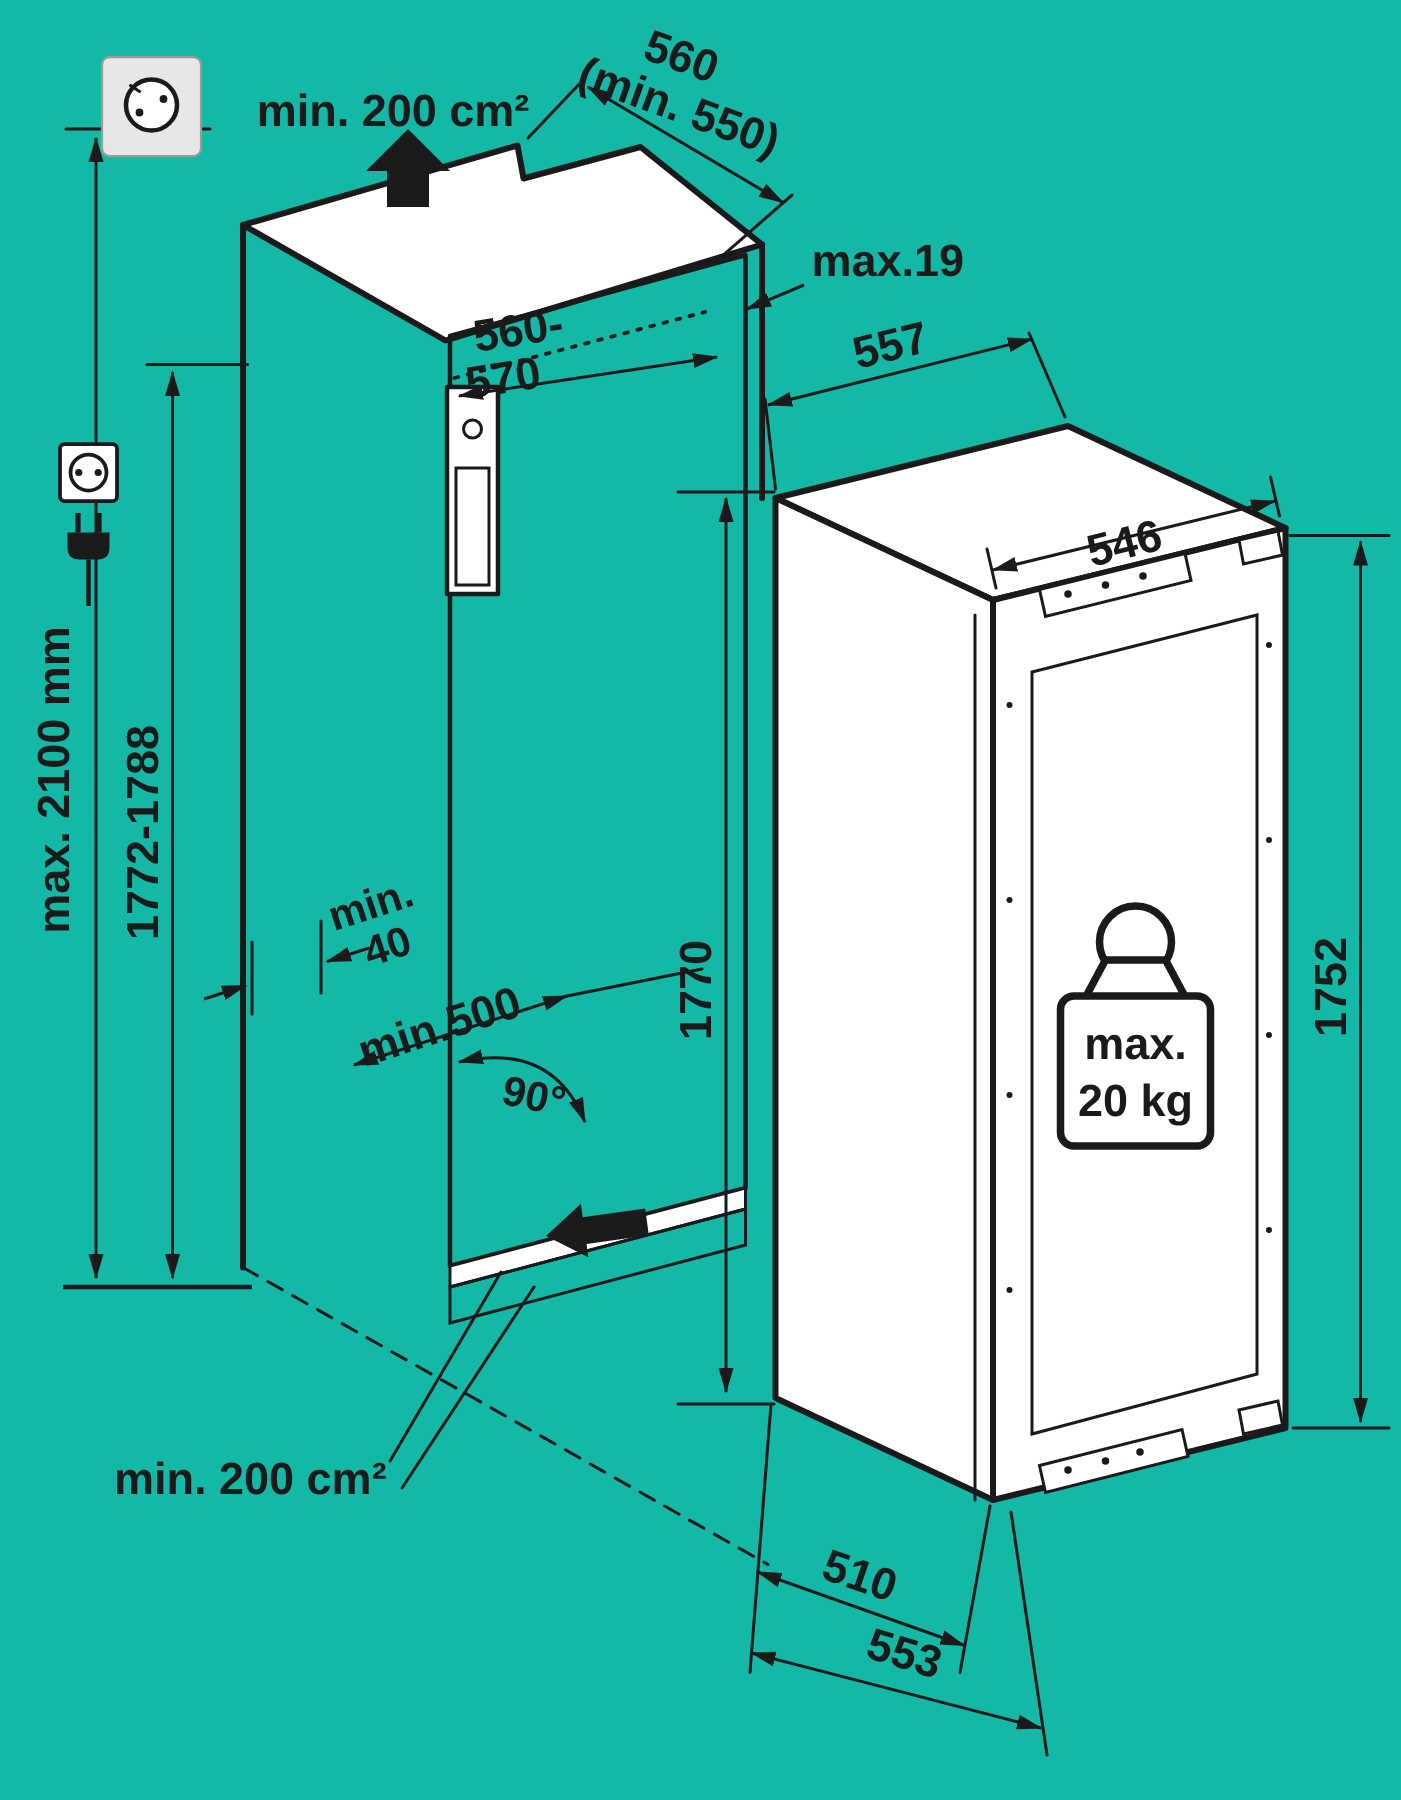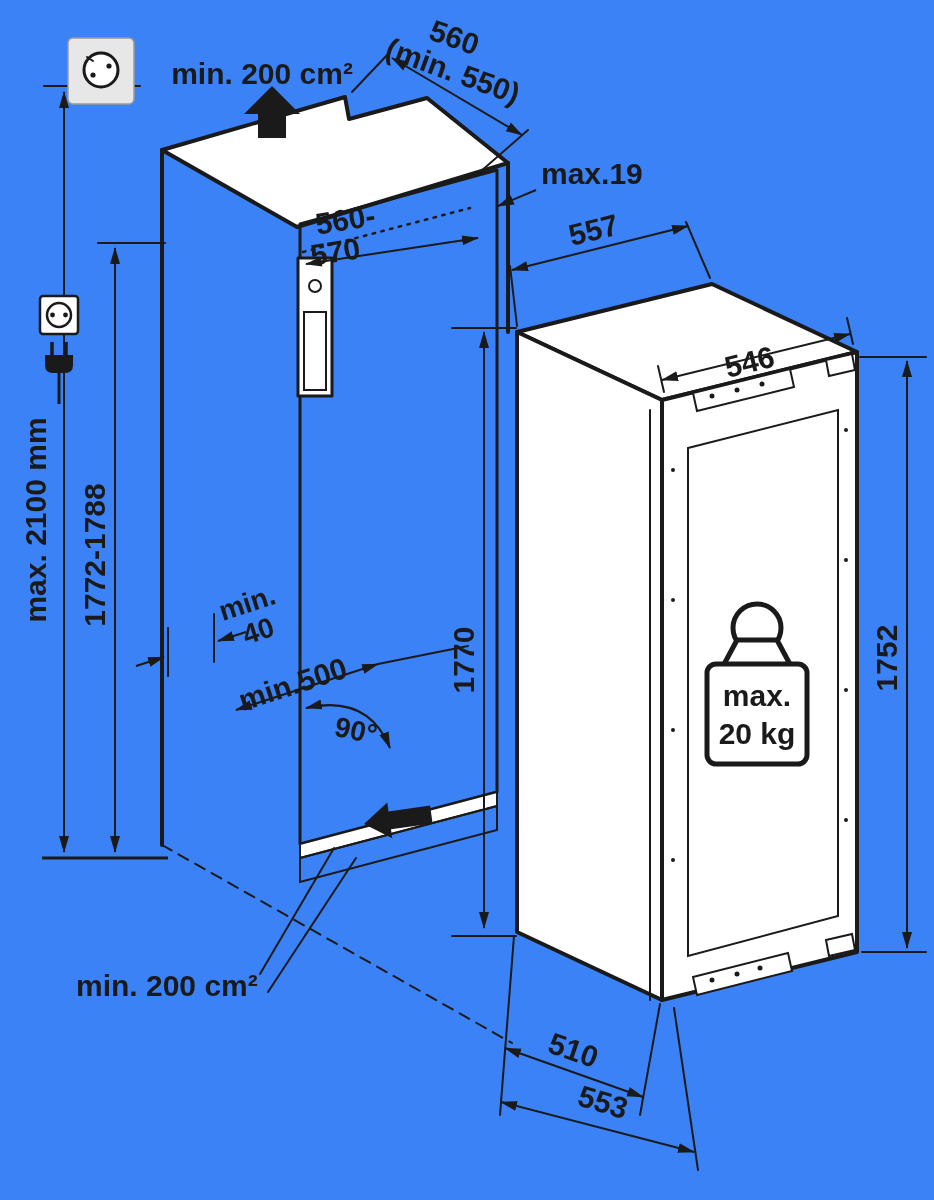--- a/index.html
+++ b/index.html
@@ -1,16 +1,16 @@
 <!DOCTYPE html>
 <html><head>
 <meta charset="utf-8">
 <style>
   html,body { margin:0; padding:0; background:#ffffff; }
-  .stage { width:934px; height:1200px; position:relative; background:#3b82f6; overflow:hidden; }
+  .stage { width:934px; height:1200px; position:relative; background:#14b8a6; overflow:hidden; }
   svg text { font-family:"Liberation Sans","DejaVu Sans",sans-serif; font-weight:700; fill:#1a1a1a; }
   .t  { font-size:30px; }
   .ts { font-size:28px; }
   .mid { text-anchor:middle; }
   .ol   { fill:none; stroke:#1a1a1a; stroke-width:4; stroke-linejoin:round; stroke-linecap:round; }
   .ol3  { fill:none; stroke:#1a1a1a; stroke-width:3; stroke-linejoin:round; }
   .thin { fill:none; stroke:#1a1a1a; stroke-width:2; stroke-linecap:round; }
   .dim  { fill:none; stroke:#1a1a1a; stroke-width:2; }
   .dash { stroke-dasharray:11 8; }
   .dot  { stroke-dasharray:2.5 6.5; stroke-width:2.5; }

